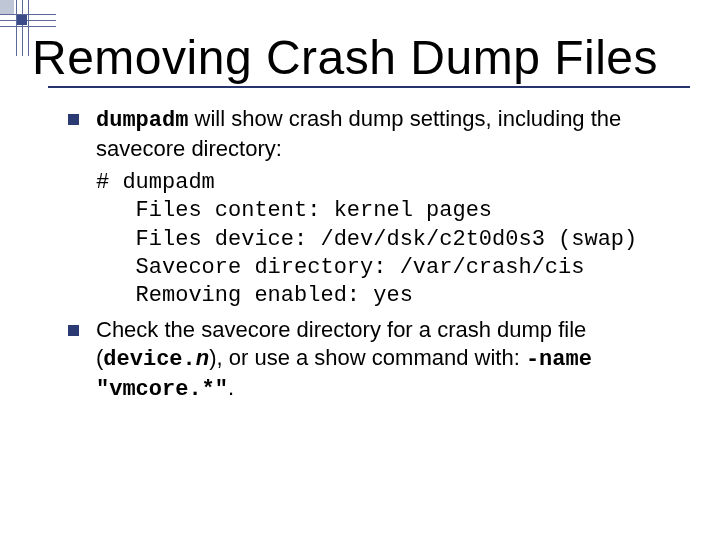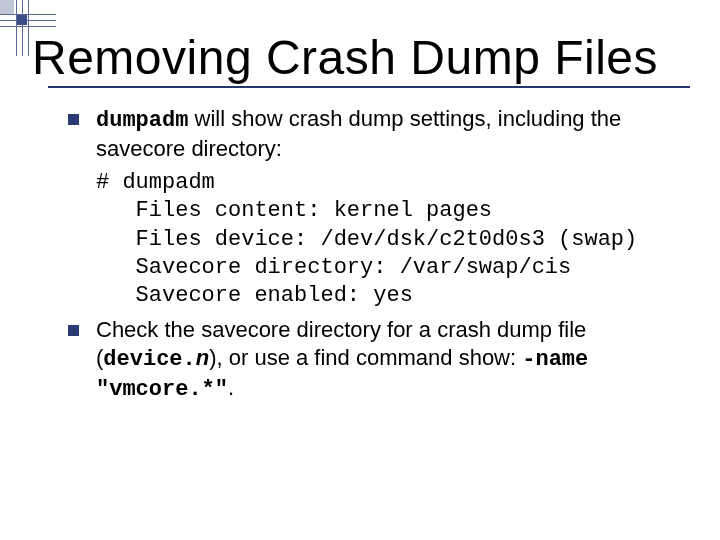--- a/index.html
+++ b/index.html
@@ -50,22 +50,22 @@
   <div class="body">
     <ul class="top">
 
       <li>
         <span class="cmd">dumpadm</span><span> will show crash dump settings, including the savecore directory:</span>
       </li>
 
       <div class="output"><span># </span><span>dumpadm</span>
 <span class="indent3">Files content: kernel pages</span>
 <span class="indent3">Files device: /dev/dsk/c2t0d0s3 (swap)</span>
-<span class="indent3">Savecore directory: /var/swap/cis</span>
-<span class="indent3">Savecore enabled: yes</span></div>
+<span class="indent3">Savecore directory: /var/crash/cis</span>
+<span class="indent3">Removing enabled: yes</span></div>
 
       <li>
-        <span>Check the savecore directory for a crash dump file (</span><b><span class="mono">device.</span><i><span>n</span></i></b><span>), or use a find command show: </span><span class="cmd">-name "vmcore.*"</span><span>.</span>
+        <span>Check the savecore directory for a crash dump file (</span><b><span class="mono">device.</span><i><span>n</span></i></b><span>), or use a show command with: </span><span class="cmd">-name "vmcore.*"</span><span>.</span>
       </li>
 
     </ul>
   </div>
 </div>
 
 </body></html>

